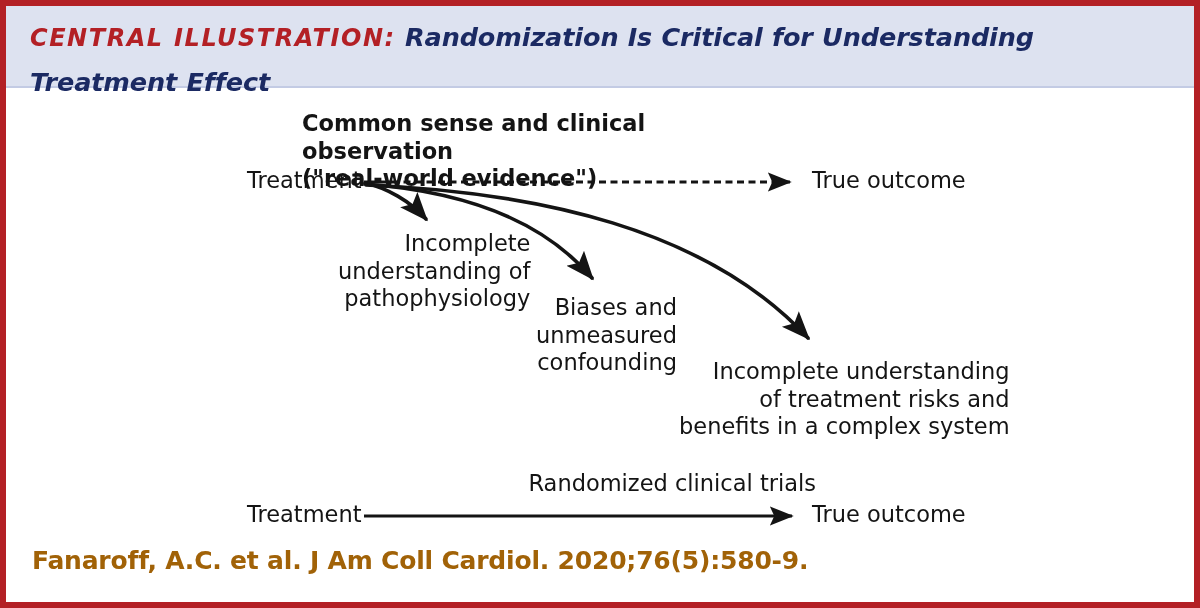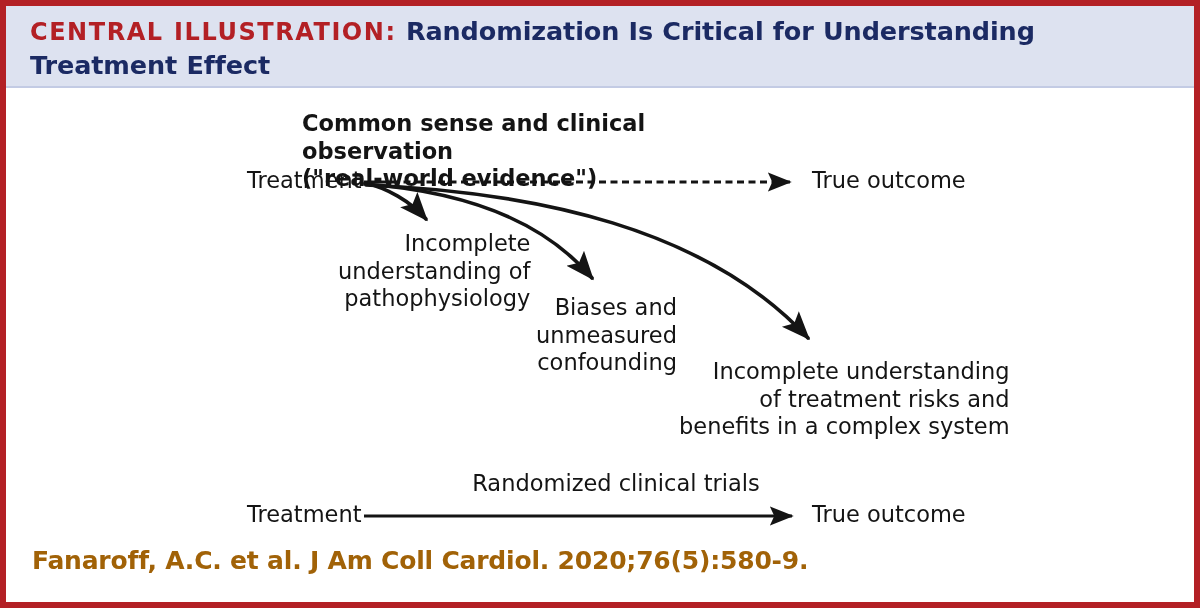--- a/index.html
+++ b/index.html
@@ -28,25 +28,26 @@
     top: 0;
     width: 1188px;
     height: 82px;
     box-sizing: border-box;
     background: #dde2f0;
     border-bottom: 2px solid #c3cbe4;
     padding: 9px 24px 0 24px;
   }
   #header-title-line {
     font-size: 25.5px;
-    line-height: 33px;
+    line-height: 44px;
     font-weight: bold;
     color: #1b2a63;
     letter-spacing: -0.1px;
     word-spacing: 0.5px;
+    font-style: italic;
   }
   #central-illustration-label {
     color: #b32025;
     letter-spacing: 1.55px;
     font-weight: bold;
     font-size: 24px;
   }
 
   
   #diagram {
@@ -83,21 +84,21 @@
   
   #treatment-top-label   { left: 241px; top: 79px; }
   #true-outcome-top-label{ left: 806px; top: 79px; }
 
   
   #pathophysiology-label { left: 332px; top: 142px; }
   #biases-label          { left: 530px; top: 206px; }
   #risks-benefits-label  { left: 673px; top: 270px; }
 
   
-  #rct-caption            { left: 410px; top: 382px; width: 400px; text-align: center; }
+  #rct-caption            { left: 410px; top: 382px; width: 400px; text-align: right; }
   #treatment-bottom-label { left: 241px; top: 413px; }
   #true-outcome-bottom-label { left: 806px; top: 413px; }
 
   
   #citation {
     position: absolute;
     left: 26px;
     top: 540px;
     font-size: 25px;
     font-weight: bold;

